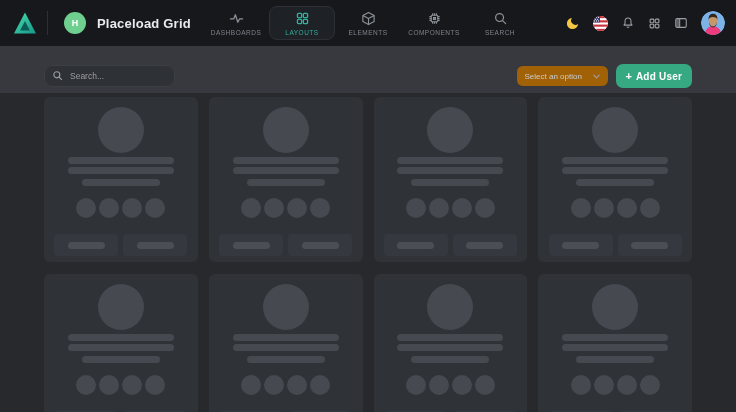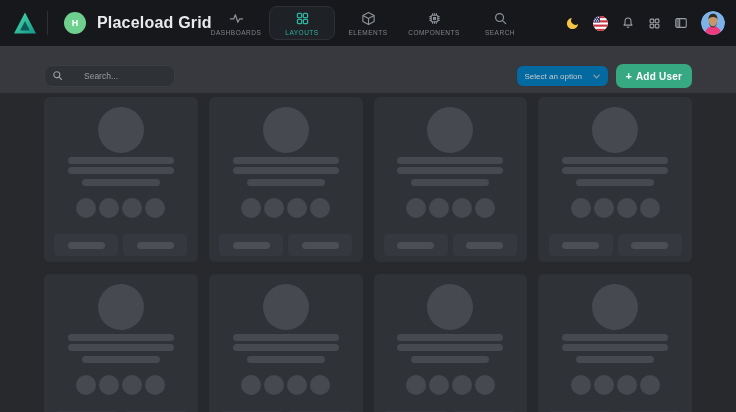--- a/index.html
+++ b/index.html
@@ -8,21 +8,21 @@
 
   
   .navbar { height:46px; background:#17181c; display:flex; align-items:center;
     position:relative; padding:0 11px 0 12px; }
   .brand { display:flex; align-items:center; gap:0; }
   .logo { width:26px; height:26px; display:block; }
   .v-div { width:1px; height:24px; background:#2e3034; margin:0 16px 0 9px; }
   .h-badge { width:22px; height:22px; border-radius:50%; background:#6fcf8e;
     color:#fff; font-size:9px; font-weight:bold; display:flex; align-items:center;
     justify-content:center; }
-  .brand-title { color:#e9eaec; font-size:16px; font-weight:600; margin-left:11px;
+  .brand-title { color:#e9eaec; font-size:13px; font-weight:600; margin-left:11px;
     letter-spacing:.2px; }
 
   .nav-menu { position:absolute; left:50%; top:0; transform:translateX(-50%);
     height:46px; display:flex; align-items:center; }
   .nav-item { min-width:66px; height:34px; display:flex; flex-direction:column;
     align-items:center; justify-content:center; gap:3px; color:#8d9299;
     border-radius:8px; cursor:pointer; }
   .nav-item .nav-label { font-size:6.5px; letter-spacing:.5px; color:#7e838a; }
   .nav-item svg { display:block; }
   .nav-item.active { background:#1e2125; border:1px solid #2d3036; color:#2fb39e; }
@@ -33,24 +33,24 @@
     color:#9a9ea5; }
   .avatar { width:24px; height:24px; border-radius:50%; overflow:hidden; display:block; }
 
   
   .header-band { height:47px; background:#37393e; display:flex; align-items:center;
     padding:13px 44px 0; }
   .search-box { width:131px; height:22px; background:#2e3136; border:1px solid #3b3e43;
     border-radius:8px; display:flex; align-items:center; padding:0 7px; }
   .search-box svg { flex:none; }
   .search-box input { background:transparent; border:none; outline:none; color:#c6c8cb;
-    font-size:8.5px; width:100%; margin-left:21px; font-family:"Liberation Sans",sans-serif; }
+    font-size:8.5px; width:100%; margin-left:7px; font-family:"Liberation Sans",sans-serif; }
   .search-box input::placeholder { color:#9a9da2; }
   .toolbar-right { margin-left:auto; display:flex; align-items:center; gap:7px; }
-  .select { width:93px; height:22px; background:#0369a1; border:1px solid #35373c;
+  .select { width:93px; height:22px; background:#a16207; border:1px solid #35373c;
     border-radius:7px; display:flex; align-items:center; padding:0 8px; cursor:pointer; }
   .select .sel-text { color:#c9cbce; font-size:8px; }
   .select svg { margin-left:auto; }
   .add-user { height:24px; background:#36a983; border:none; border-radius:7px;
     color:#fff; display:flex; align-items:center; gap:4px; padding:0 10px;
     cursor:pointer; font-family:"Liberation Sans",sans-serif; }
   .add-user .plus { font-size:11px; font-weight:bold; line-height:1; }
   .add-user .au-label { font-size:10px; font-weight:600; letter-spacing:.2px; }
 
   

